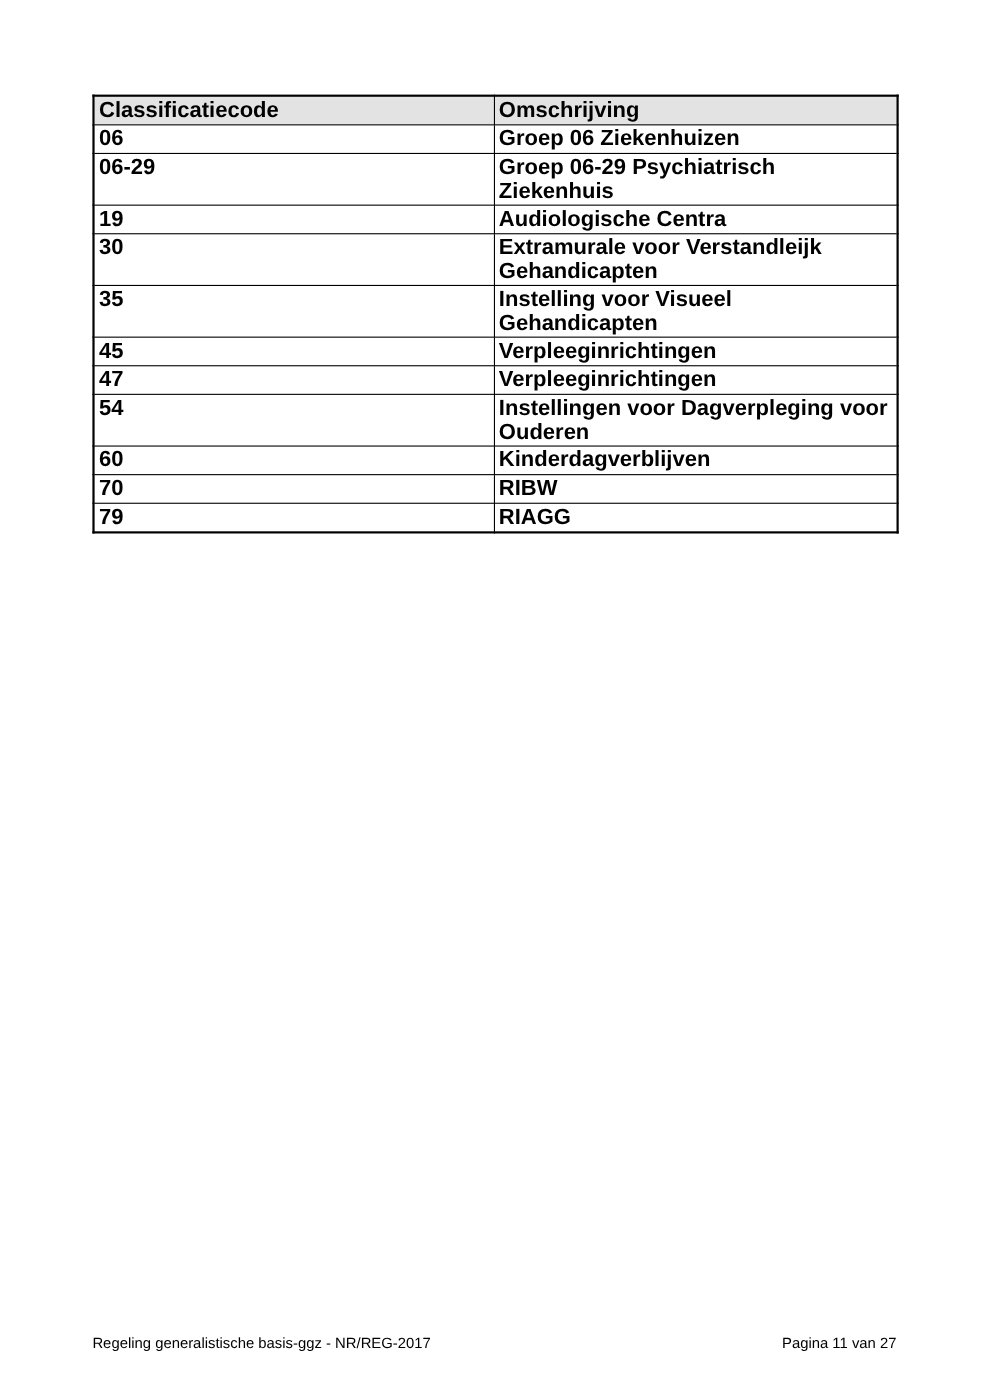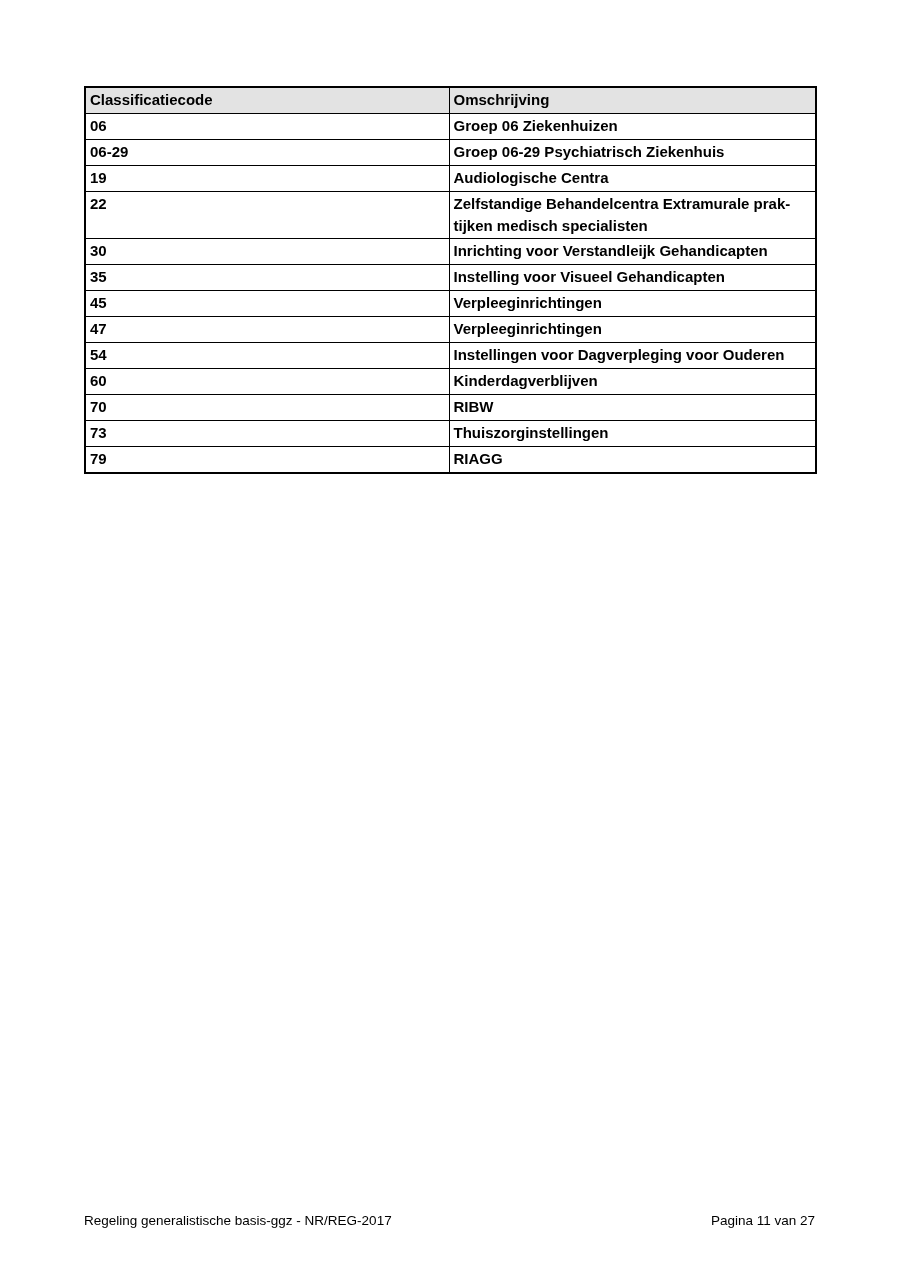--- a/index.html
+++ b/index.html
@@ -15,21 +15,21 @@
     color: #000000;
     overflow: hidden;
   }
   .doc-table {
     position: absolute;
     left: 84px;
     top: 86px;
     width: 731px;
     border-collapse: collapse;
     table-layout: fixed;
-    font-size: 15px;
+    font-size: 20px;
   }
   .doc-table col.col-code { width: 364px; }
   .doc-table col.col-desc { width: 367px; }
   .doc-table th, .doc-table td {
     border: 1.6px solid #000000;
     padding: 1px 4px 1px 4px;
     line-height: 22px;
     vertical-align: top;
     text-align: left;
     white-space: pre-line;
@@ -81,30 +81,25 @@
   <tr>
     <td>06-29</td>
     <td>Groep 06-29 Psychiatrisch Ziekenhuis</td>
   </tr>
 
   <tr>
     <td>19</td>
     <td>Audiologische Centra</td>
   </tr>
 
-  <tr>
-    <td>22</td>
-    <td>Zelfstandige Behandelcentra Extramurale prak-
-tijken medisch specialisten</td>
-  </tr>
 
 
   <tr>
     <td>30</td>
-    <td>Inrichting voor Verstandleijk Gehandicapten</td>
+    <td>Extramurale voor Verstandleijk Gehandicapten</td>
   </tr>
 
   <tr>
     <td>35</td>
     <td>Instelling voor Visueel Gehandicapten</td>
   </tr>
 
   <tr>
     <td>45</td>
     <td>Verpleeginrichtingen</td>
@@ -125,24 +120,20 @@
     <td>60</td>
     <td>Kinderdagverblijven</td>
   </tr>
 
   <tr>
     <td>70</td>
     <td>RIBW</td>
   </tr>
 
 
-  <tr>
-    <td>73</td>
-    <td>Thuiszorginstellingen</td>
-  </tr>
 
   <tr>
     <td>79</td>
     <td>RIAGG</td>
   </tr>
 </tbody>
 </table>
 
 <div class="footer">
   <span>Regeling generalistische basis-ggz - NR/REG-2017</span>

